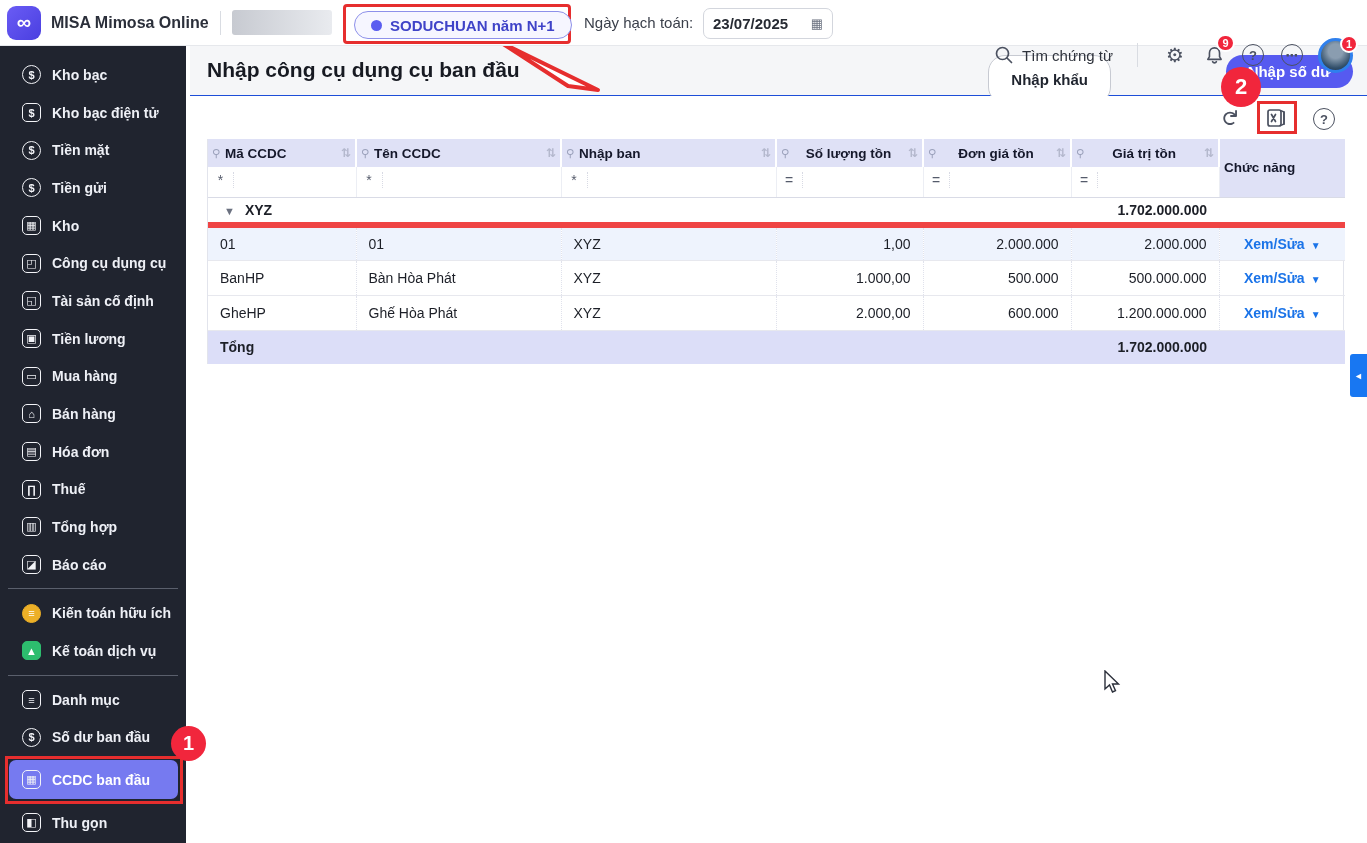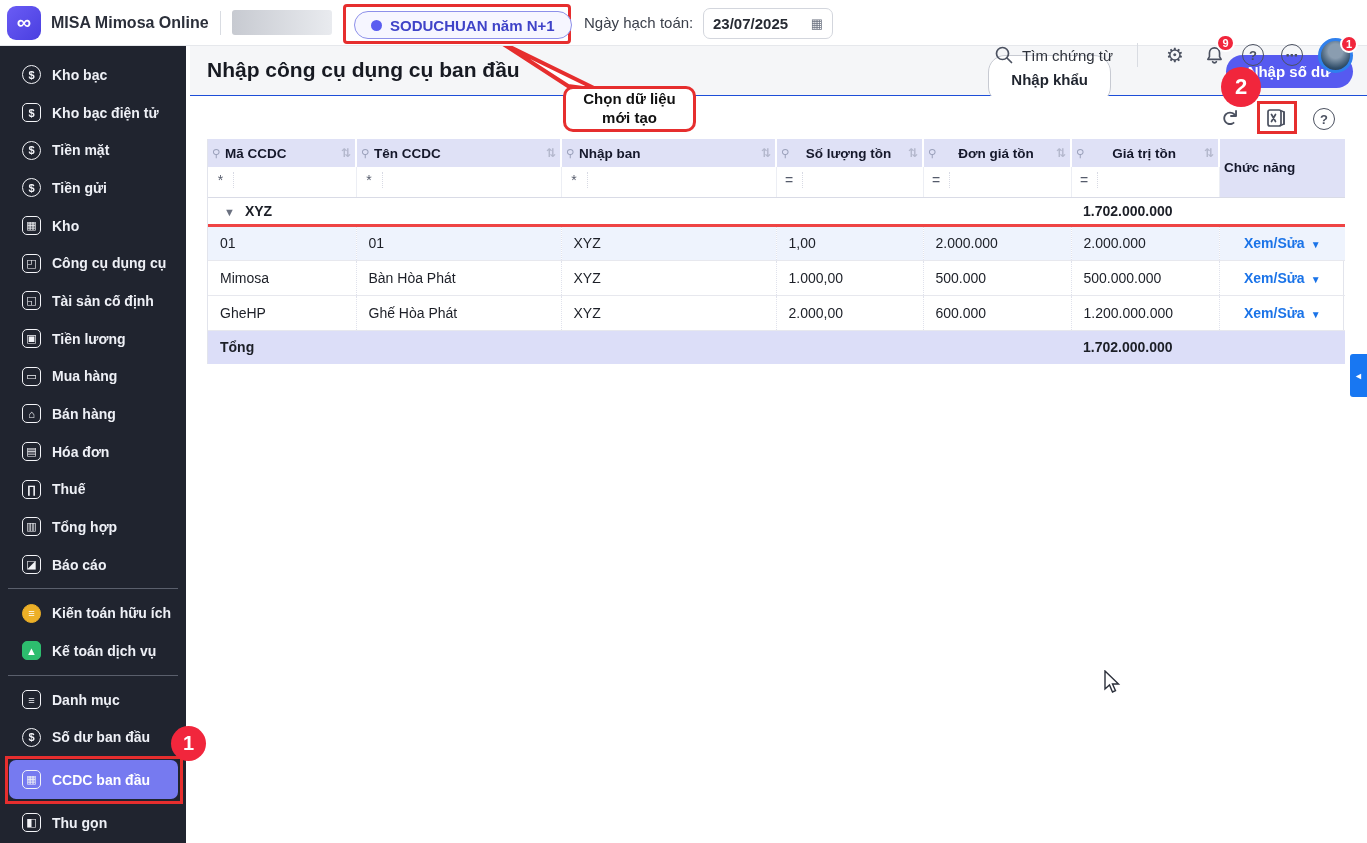--- a/index.html
+++ b/index.html
@@ -68,26 +68,26 @@
   .hdr th.fn-col { border-right:none; }
   .hcell { display:flex; align-items:center; gap:5px; }
   .hcell .pin { color:#9ba1bb; font-size:11px; }
   .hcell .lbl { flex:1; text-align:left; }
   .hcell.num .lbl { text-align:center; }
   .hcell .sort { color:#b4b8cd; font-size:12px; }
   .flt td { background:#fff; height:30px; border-bottom:1px solid #d9dbe6; border-right:1px solid #eceef4; }
   .flt .op { display:inline-block; width:26px; text-align:center; color:#555b6b; font-size:14px; border-right:1px dotted #d8dae4; }
   .flt input { border:none; outline:none; width:calc(100% - 32px); height:24px; font-size:13px; vertical-align:middle; }
   .fn-span { background:#dfe1f6; text-align:left; font-size:13.5px; font-weight:bold; color:#15182b; border-bottom:1px solid #d9dbe6; }
-  tr.grp td { background:#fff; height:28px; border-bottom:3px solid #ef4444; font-weight:bold; }
+  tr.grp td { background:#fff; height:28px; border-bottom:6px solid #ef4444; font-weight:bold; }
   tr.grp .tri { color:#6b7180; font-size:11px; margin:0 10px 0 16px; }
   tr.r td { height:35px; border-bottom:1px solid #e7e8ee; border-right:1px dotted #e0e2ec; padding:0 12px; }
   tr.r td:last-child { border-right:none; }
   tr.r.sel td { background:#eef3fd; }
-  td.num { text-align:left; }
+  td.num { text-align:right; }
   td.bold { font-weight:bold; }
   .action { color:#1a73e8; font-weight:bold; text-align:center; }
   .action .dd { font-size:10px; margin-left:6px; }
   tr.total td { background:#dcdef8; height:34px; font-weight:bold; padding:0 12px; }
 
   .side-tab { position:absolute; left:1350px; top:354px; width:17px; height:43px; background:#1877f2; border-radius:3px 0 0 3px; display:flex; align-items:center; justify-content:center; color:#fff; font-size:9px; z-index:35; }
   .cursor { position:absolute; left:1101px; top:670px; z-index:50; }
 </style>
 </head>
 <body>
@@ -237,24 +237,20 @@
   <div class="main">
     <div class="page-head">
       <div class="page-title">Nhập công cụ dụng cụ ban đầu</div>
       <div class="btn-outline">Nhập khẩu</div>
       <div class="btn-primary">Nhập số dư</div>
     </div>
 
     <svg class="callout-arrow" viewBox="0 0 130 60">
       <polygon points="24,2 92,46 122,50" fill="#fff" stroke="#e62e2e" stroke-width="4" stroke-linejoin="round"></polygon>
     </svg>
-    <div class="callout">
-      <span>Chọn dữ liệu</span>
-      <span>mới tạo</span>
-    </div>
 
     <div class="toolbar">
       <div class="tool-refresh">
           <span>↻</span>
         </div>
       <div class="excel-redbox">
         <svg width="24" height="24" viewBox="0 0 24 24">
             <rect x="3" y="4" width="13" height="16" rx="2" fill="none" stroke="#4b5160" stroke-width="1.7"></rect>
             <path d="M6.5 8.5l4 7m0-7l-4 7" stroke="#4b5160" stroke-width="1.7" stroke-linecap="round"></path>
             <path d="M19 6v12" stroke="#4b5160" stroke-width="1.7" stroke-linecap="round"></path>
@@ -339,21 +335,21 @@
         <tr class="r sel">
           <td>01</td>
           <td>01</td>
           <td>XYZ</td>
           <td class="num">1,00</td>
           <td class="num">2.000.000</td>
           <td class="num">2.000.000</td>
           <td class="action"><span>Xem/Sửa</span><span class="dd">▼</span></td>
         </tr>
         <tr class="r">
-          <td>Mimosa</td>
+          <td>BanHP</td>
           <td>Bàn Hòa Phát</td>
           <td>XYZ</td>
           <td class="num">1.000,00</td>
           <td class="num">500.000</td>
           <td class="num">500.000.000</td>
           <td class="action"><span>Xem/Sửa</span><span class="dd">▼</span></td>
         </tr>
         <tr class="r">
           <td>GheHP</td>
           <td>Ghế Hòa Phát</td>

